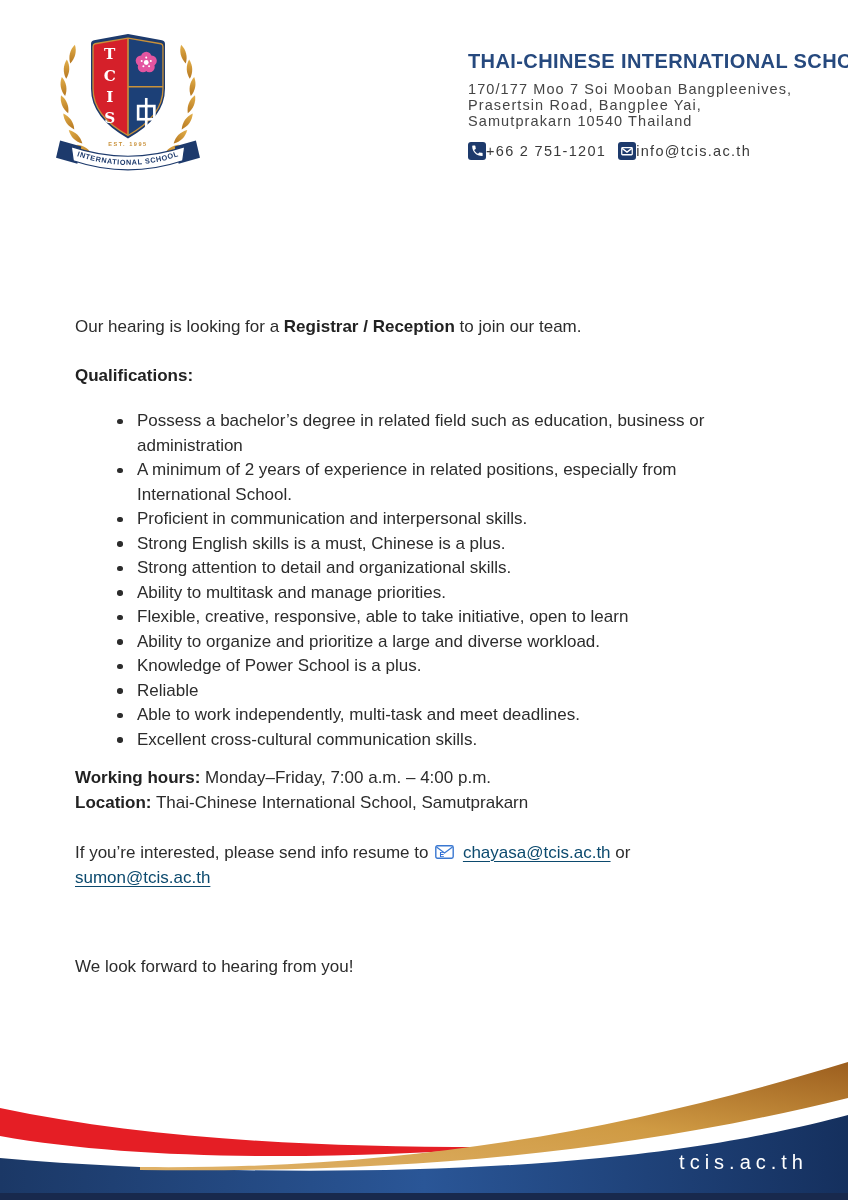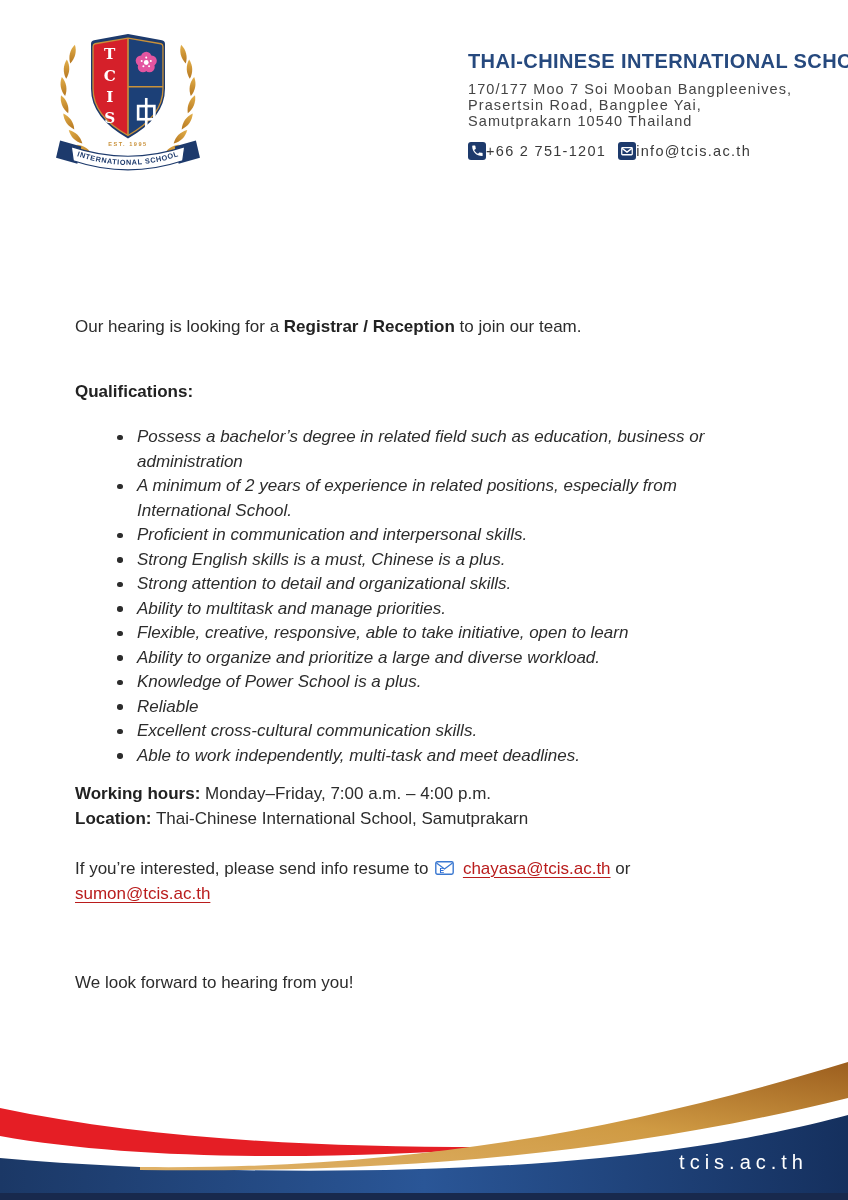--- a/index.html
+++ b/index.html
@@ -59,45 +59,44 @@
   .content {
     position: absolute;
     left: 75px;
     top: 315px;
     width: 698px;
     font-size: 17px;
     line-height: 24.5px;
     color: #2c2c2c;
   }
   .content b { color: #222; }
-  .qualifications { margin-top: 40px; font-weight: bold; color: #222; }
+  .qualifications { margin-top: 24px; font-weight: bold; color: #222; }
   ul.req-list {
     list-style: none;
     margin-top: 21px;
     width: 642px;
-    font-style: italic;
   }
   ul.req-list li {
     position: relative;
     padding-left: 62px;
   }
   ul.req-list li::before {
     content: "";
     position: absolute;
     left: 42px;
     top: 9.5px;
     width: 5.5px;
     height: 5.5px;
     border-radius: 50%;
     background: #2c2c2c;
   }
   .hours-block { margin-top: 14px; }
   .apply-par { margin-top: 26px; max-width: 662px; }
   .apply-par a {
-    color: #b91c1c;
+    color: #0c4a6e;
     text-decoration: underline;
     text-underline-offset: 3px;
   }
   .email-emoji { display: inline-block; vertical-align: -1px; margin: 0 4px 0 2px; }
   .closing-par { margin-top: 65px; }
 
   
   .footer-art {
     position: absolute;
     left: 0;
@@ -234,22 +233,22 @@
       <li>Possess  a bachelor’s degree in related field such as education, business or administration</li>
       <li>A minimum of 2 years of experience in related positions, especially from International School.</li>
       <li>Proficient in communication and interpersonal skills.</li>
       <li>Strong English skills is a must, Chinese is a plus.</li>
       <li>Strong attention to detail and organizational skills.</li>
       <li>Ability to multitask and manage priorities.</li>
       <li>Flexible, creative, responsive, able to take initiative, open to learn</li>
       <li>Ability to organize and prioritize a large and diverse workload.</li>
       <li>Knowledge of Power School is a plus.</li>
       <li>Reliable</li>
+      <li>Able to work independently, multi-task and meet deadlines.</li>
       <li>Excellent cross-cultural communication skills.</li>
-      <li>Able to work independently, multi-task and meet deadlines.</li>
     </ul>
 
     <div class="hours-block">
       <p><b>Working hours:</b> <span>Monday–Friday, 7:00 a.m. – 4:00 p.m.</span></p>
       <p><b>Location:</b> <span>Thai-Chinese International School, Samutprakarn</span></p>
     </div>
 
     <p class="apply-par"><span>If you’re interested, please send info resume to</span>
       <svg class="email-emoji" width="19" height="14" viewBox="0 0 19 14">
         <rect x="0.8" y="0.8" width="17.4" height="12.4" rx="1.6" fill="#ffffff" stroke="#3a78d1" stroke-width="1.4"></rect>

